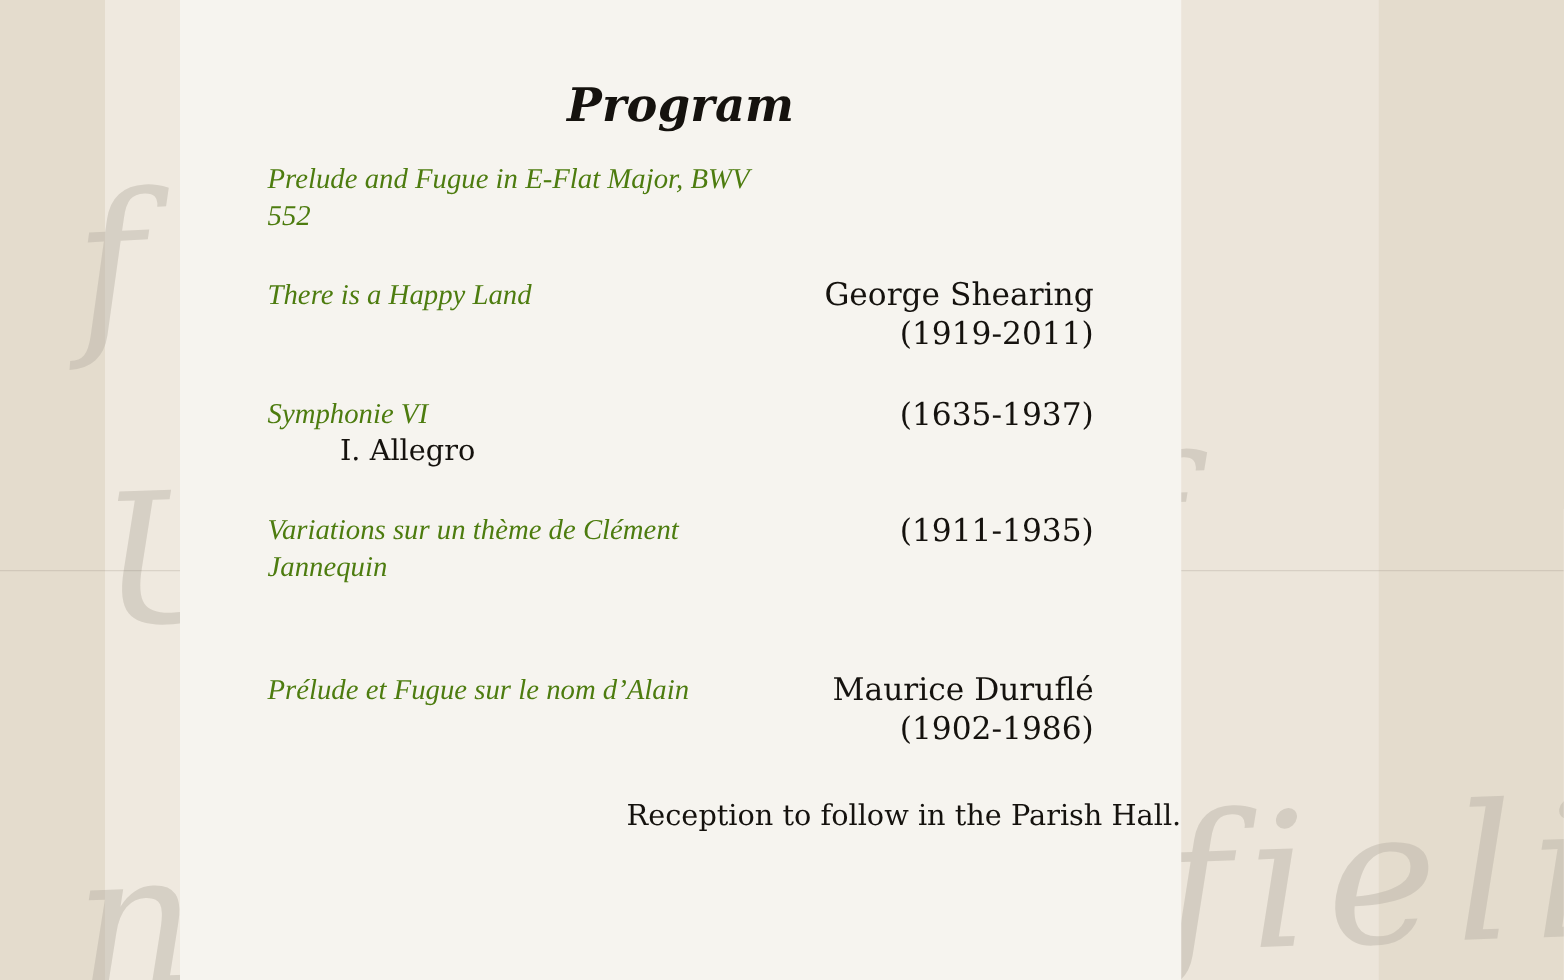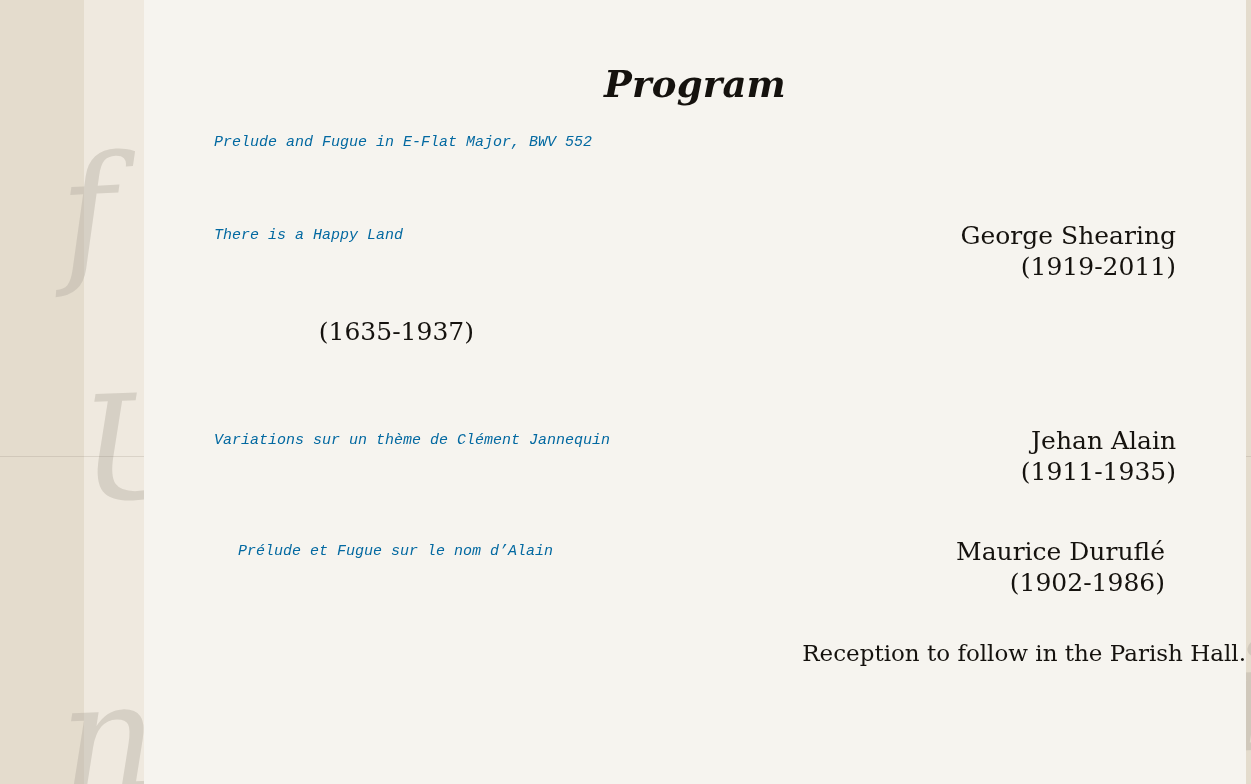--- a/index.html
+++ b/index.html
@@ -54,21 +54,21 @@
     top: 456px;
     height: 1px;
     background: rgba(120,112,100,.18);
   }
 
   
   .sheet {
     position: absolute;
     left: 144px;
     top: 0;
-    width: 1102px;
+    width: 801px;
     height: 784px;
     background: #f6f4ef;
     box-shadow: 0 0 0 0 rgba(0,0,0,0);
   }
 
   .program-title {
     position: absolute;
     top: 62px;
     left: 0;
     right: 0;
@@ -89,25 +89,25 @@
   }
 
   .entry {
     position: relative;
     display: flex;
     justify-content: space-between;
     align-items: flex-start;
   }
 
   .piece {
-    font-family: Liberation Mono, monospace;
+    font-family: Liberation Serif, serif;
     font-style: italic;
-    font-size: 15px;
+    font-size: 23px;
     line-height: 30px;
-    color: #0369a1;
+    color: #4d7c0f;
     max-width: 600px;
   }
   .movement {
     font-family: "DejaVu Serif", serif;
     font-style: normal;
     font-size: 23px;
     line-height: 30px;
     color: #15120e;
     padding-left: 58px;
   }
@@ -175,36 +175,39 @@
         <div>
           <div class="piece">There is a Happy Land</div>
         </div>
         <div class="composer-block">
           <div class="composer">George Shearing</div>
           <div class="dates">(1919-2011)</div>
         </div>
       </div>
 
       <div class="entry" style="position:absolute; left:0; right:0; top:188px;">
+        <div>
+          <div class="piece">Symphonie VI</div>
+          <div class="movement">I. Allegro</div>
+        </div>
         <div class="composer-block">
           <div class="dates">(1635-1937)</div>
         </div>
       </div>
 
-      <div class="entry" style="position:absolute; left:0; right:0; top:298px;">
+      <div class="entry" style="position:absolute; left:0; right:0; top:281px;">
         <div>
           <div class="piece">Variations sur un thème de Clément Jannequin</div>
         </div>
         <div class="composer-block">
-          <div class="composer">Jehan Alain</div>
           <div class="dates">(1911-1935)</div>
         </div>
       </div>
 
-      <div class="entry" style="position:absolute; left:0; right:11px; top:409px;margin-left:24px;">
+      <div class="entry" style="position:absolute; left:0; right:0; top:409px;">
         <div>
           <div class="piece">Prélude et Fugue sur le nom d’Alain</div>
         </div>
         <div class="composer-block">
           <div class="composer">Maurice Duruflé</div>
           <div class="dates">(1902-1986)</div>
         </div>
       </div>
 
     </div>

